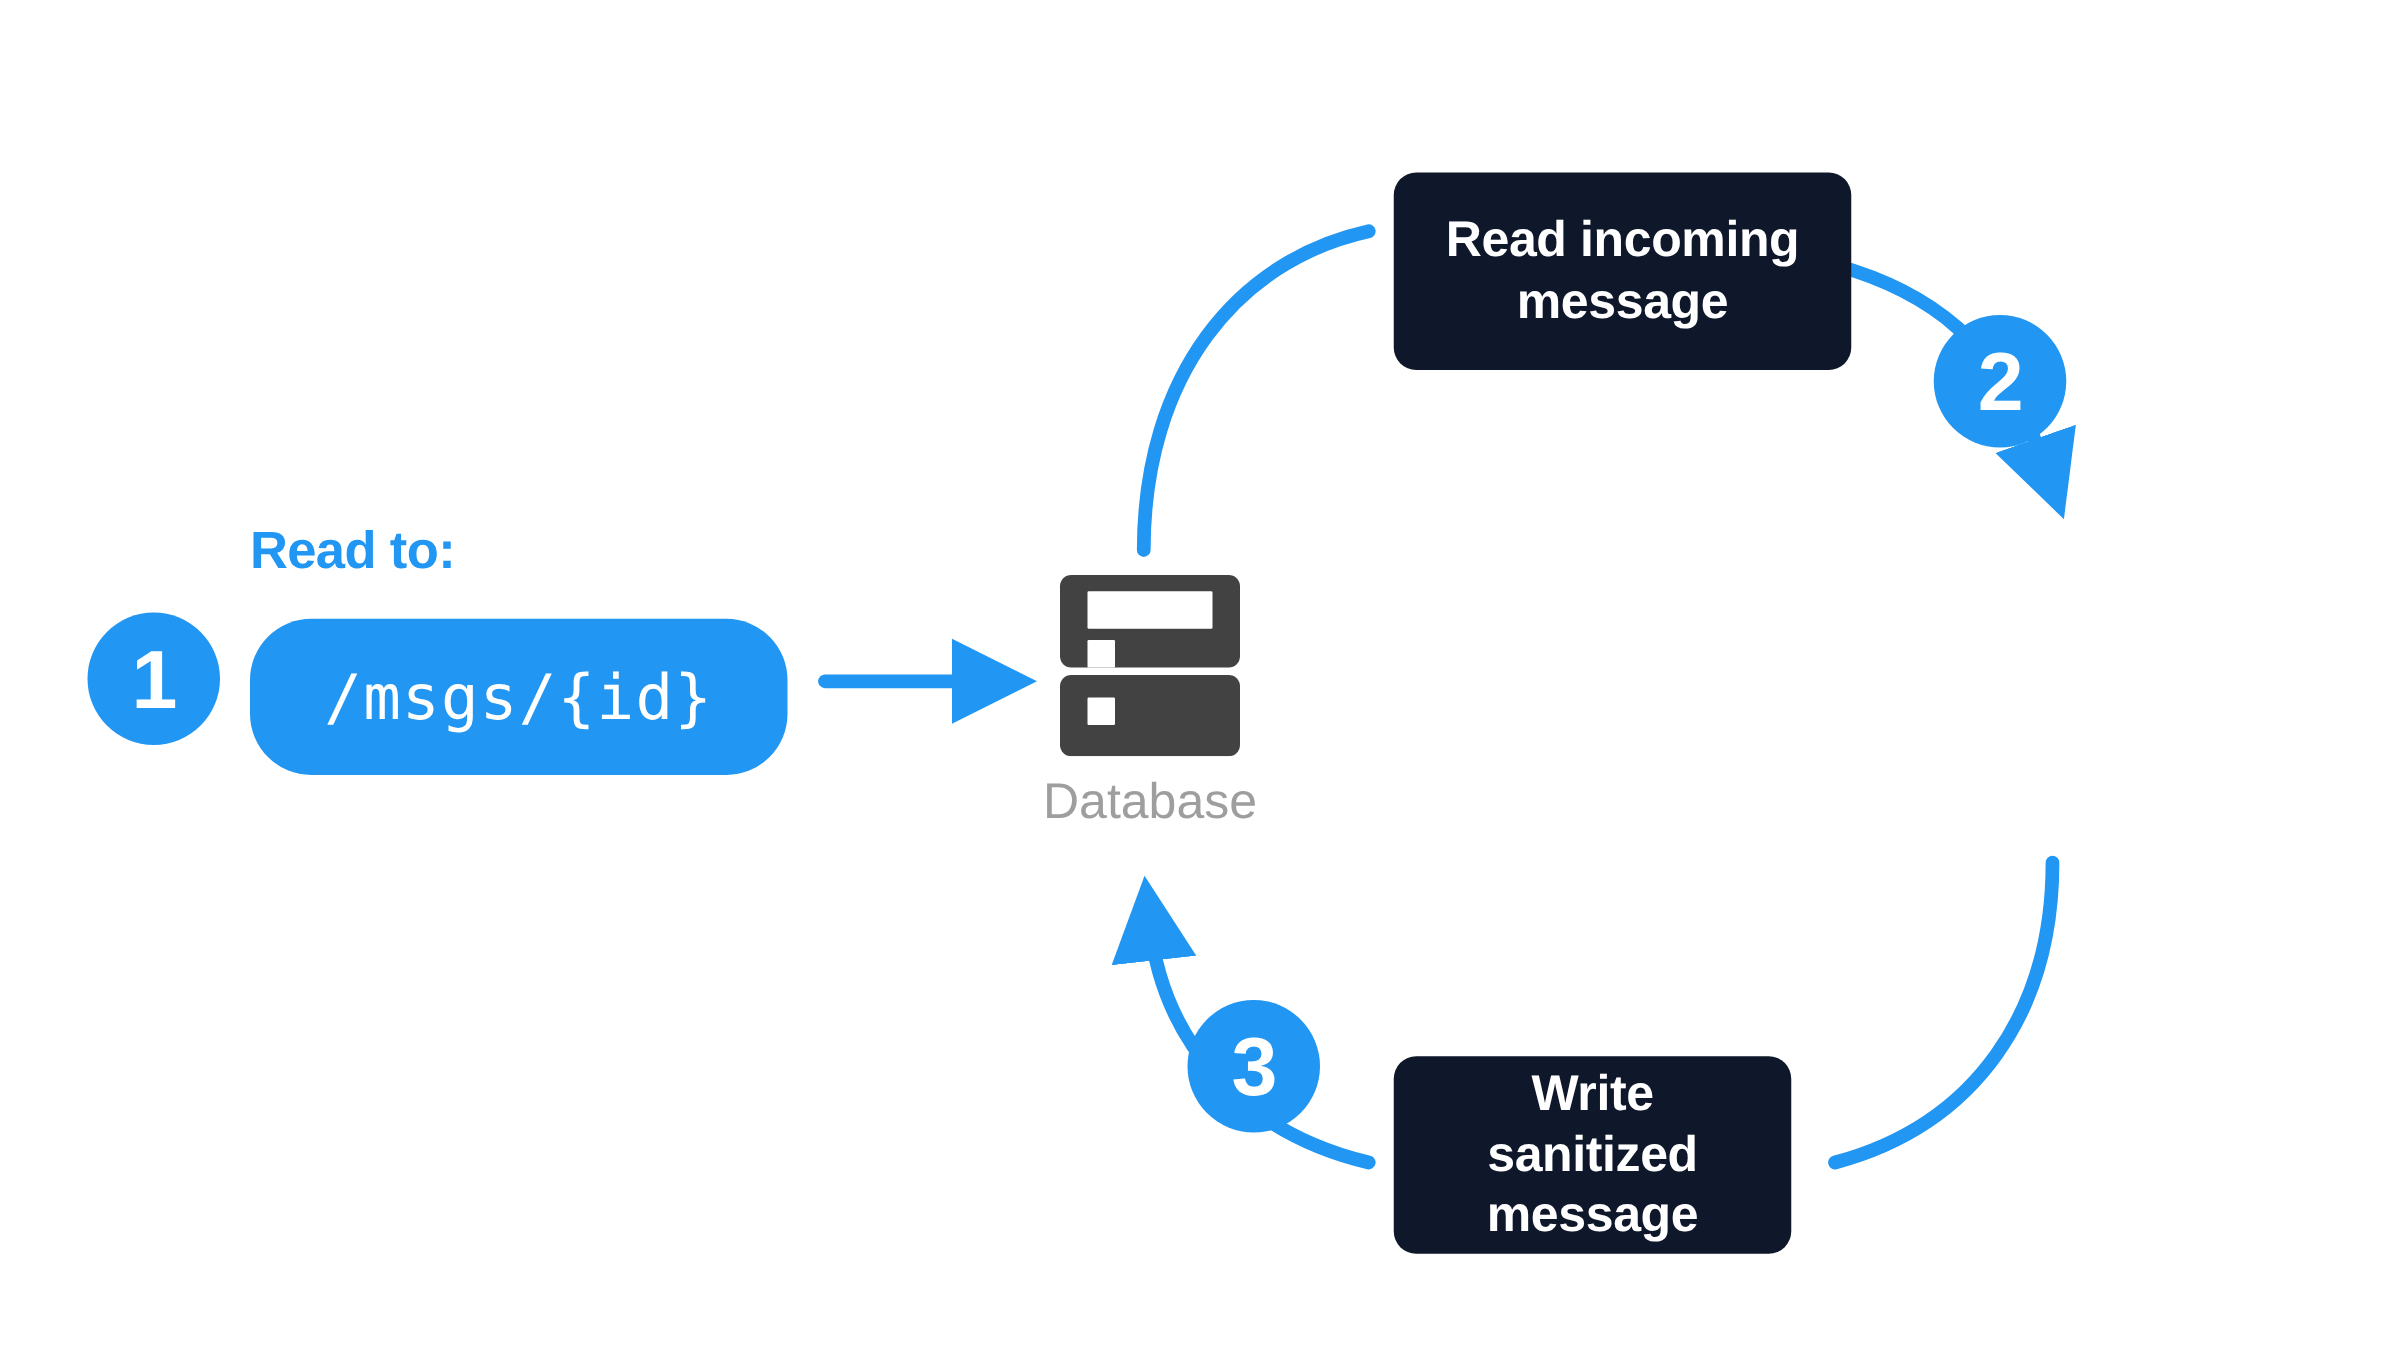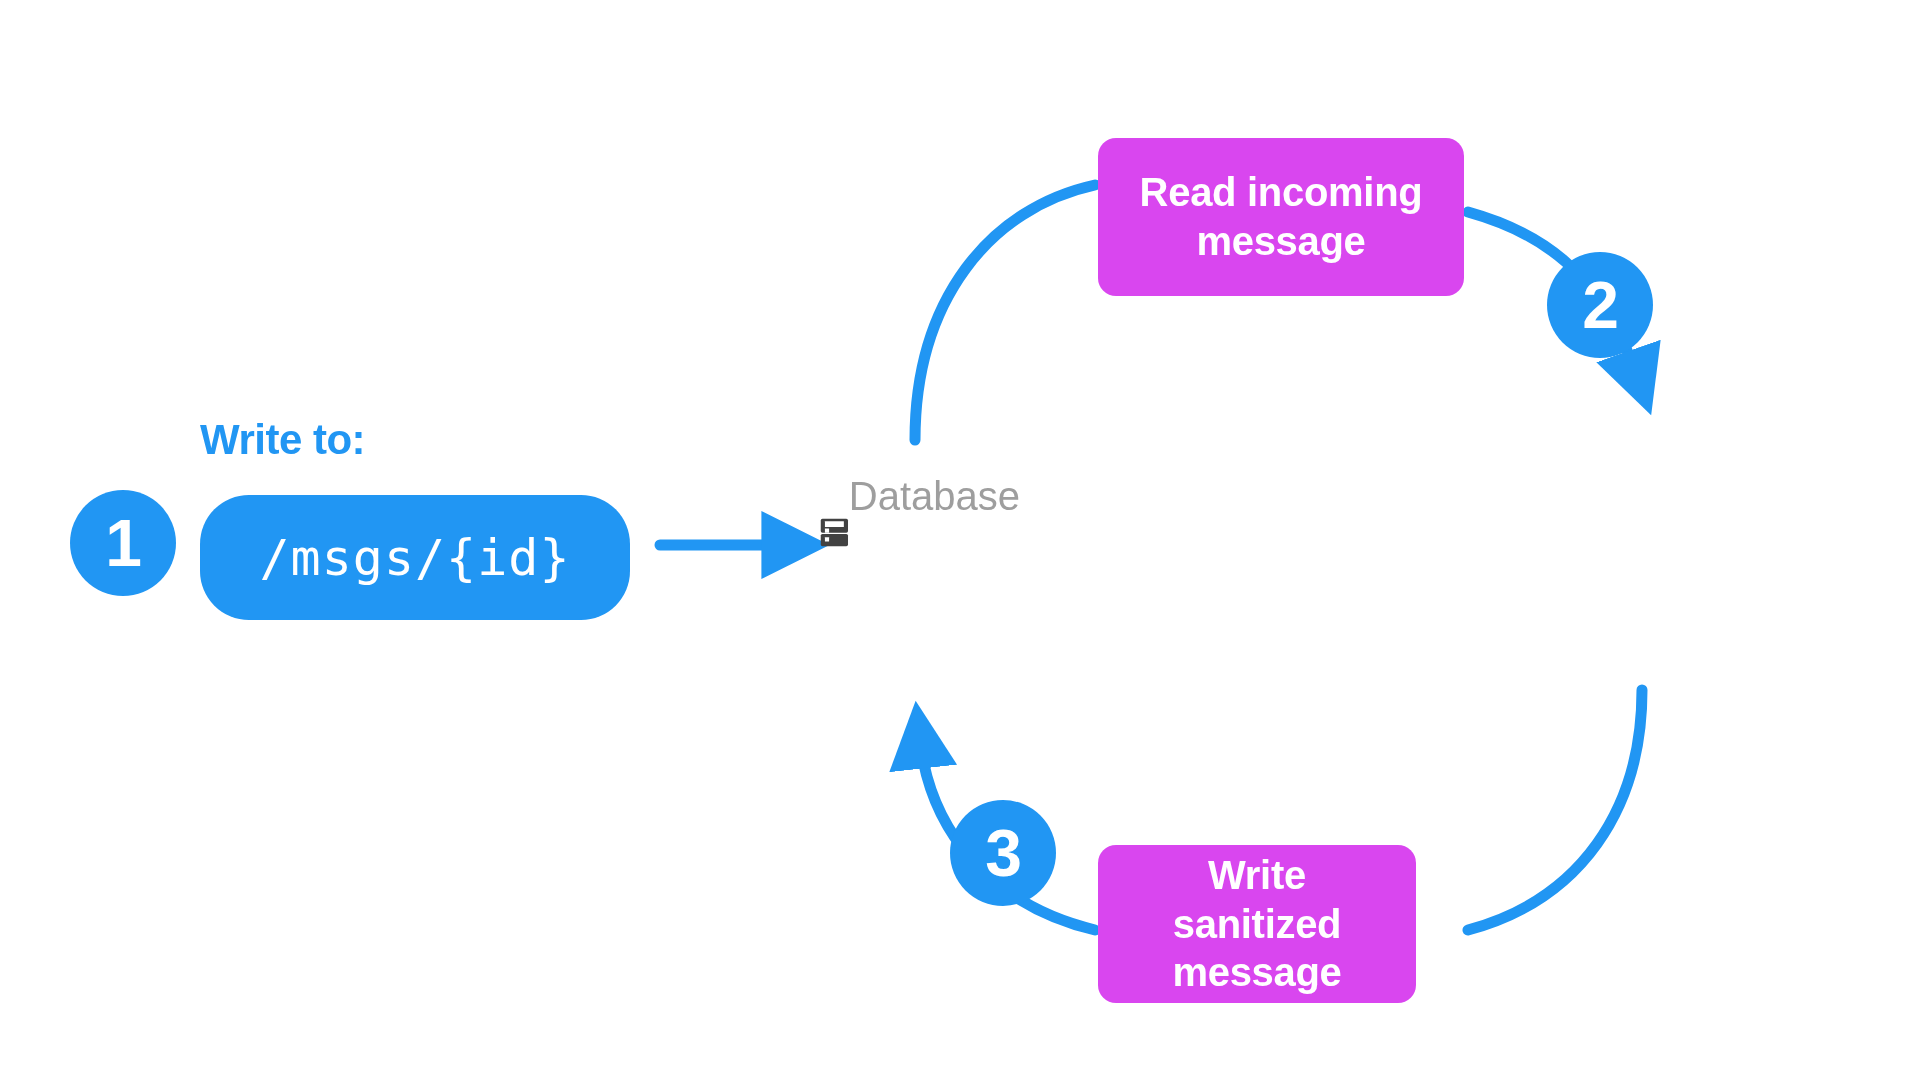--- a/index.html
+++ b/index.html
@@ -73,43 +73,44 @@
     justify-content: center;
     font-family: "DejaVu Sans Mono", monospace;
     font-size: 50px;
     font-weight: 400;
     letter-spacing: 1px;
   }
 
   
   .action-box {
     position: absolute;
-    background: #d946ef;
+    background: #0f172a;
     color: #ffffff;
     border-radius: 18px;
     display: flex;
     align-items: center;
     justify-content: center;
     text-align: center;
     font-size: 40px;
     font-weight: 700;
     line-height: 1.22;
     letter-spacing: -0.3px;
     padding: 0 26px;
     box-sizing: border-box;
+    margin-left: 17px;
   }
   #box-read  { left: 1098px; top: 138px; width: 366px; height: 158px; }
   #box-write { left: 1098px; top: 845px; width: 318px; height: 158px; }
 
   
   .node {
     position: absolute;
     display: flex;
-    flex-direction: row;
-    align-items: flex-start;
+    flex-direction: column;
+    align-items: center;
   }
   #node-database { left: 820px;  top: 460px; width: 200px; }
   #node-functions { left: 1525px; top: 455px; width: 210px; }
 
   .node-label {
     margin-top: 14px;
     font-size: 40px;
     font-weight: 400;
     color: #9e9e9e;
     letter-spacing: 0px;
@@ -137,21 +138,21 @@
 
     <path d="M 1468,212 C 1540,232 1600,270 1638,378" fill="none" stroke="#2196f3" stroke-width="11" stroke-linecap="round" marker-end="url(#arrow-blue)"></path>
 
     <path d="M 1642,690 C 1642,810 1580,900 1468,930" fill="none" stroke="#2196f3" stroke-width="11" stroke-linecap="round"></path>
 
     <path d="M 1095,930 C 990,905 930,830 920,740" fill="none" stroke="#2196f3" stroke-width="11" stroke-linecap="round" marker-end="url(#arrow-blue)"></path>
   </svg>
 
   <div id="badge-1" class="badge">1</div>
 
-  <div id="write-to-label">Write to:</div>
+  <div id="write-to-label">Read to:</div>
 
   <div id="path-pill">
     <span>/msgs/{id}</span>
   </div>
 
   <div id="node-database" class="node">
     <svg class="icon-db" viewBox="0 0 152 145">
       <rect x="4" y="0" width="144" height="74" rx="9" fill="#424242"></rect>
       <rect x="26" y="13" width="100" height="30" rx="1" fill="#ffffff"></rect>
       <rect x="26" y="52" width="22" height="22" rx="1" fill="#ffffff"></rect>

